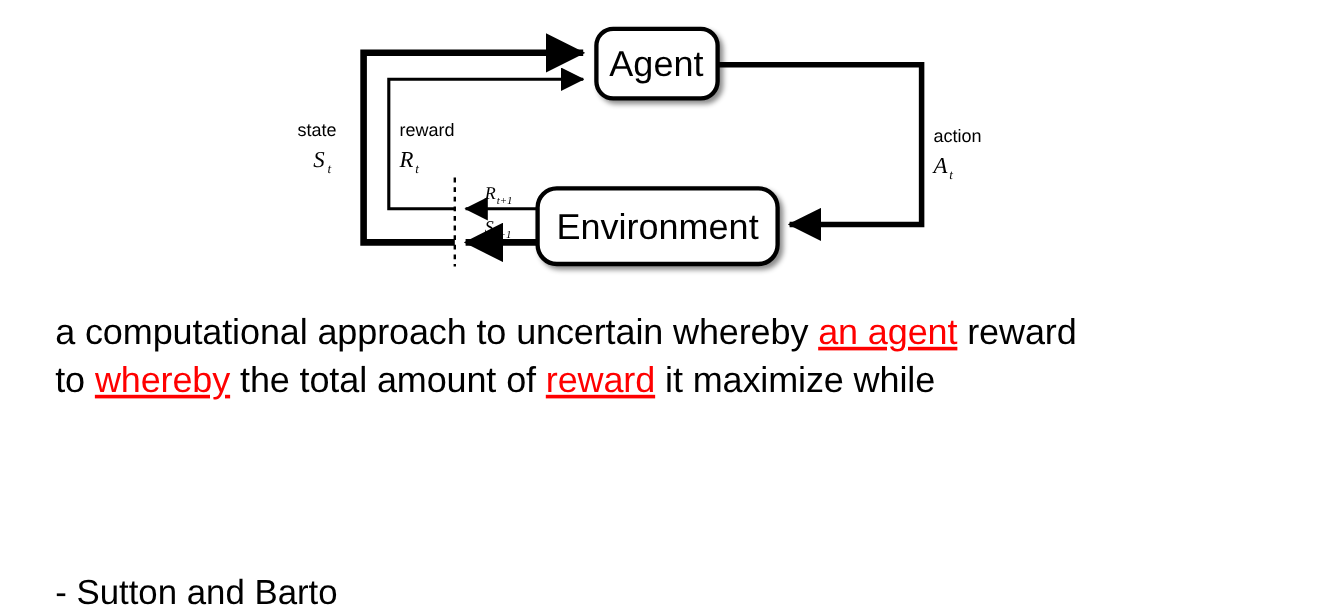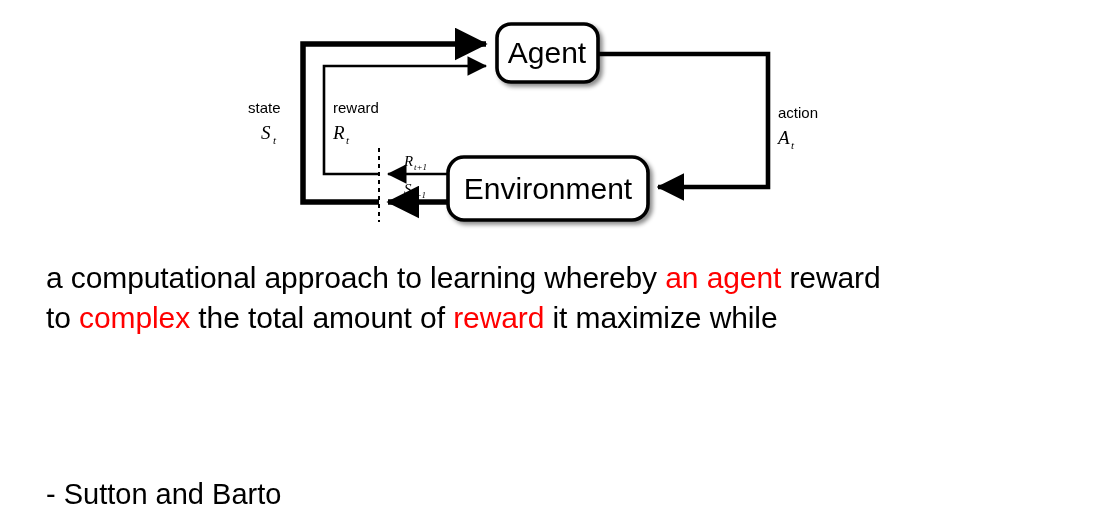--- a/index.html
+++ b/index.html
@@ -74,20 +74,21 @@
   .quote-line {
     font-family: "Liberation Sans", sans-serif;
     font-size: 30px;
     line-height: 40px;
     color: #000000;
     white-space: pre;
     letter-spacing: -0.1px;
   }
   .hl {
     color: #ff0000;
+    text-decoration: underline;
   }
   #attribution {
     position: absolute;
     left: 46px;
     top: 437px;
     font-family: "Liberation Sans", sans-serif;
     font-size: 29px;
     color: #000000;
     white-space: pre;
     margin-top: 41px;
@@ -166,20 +167,20 @@
 
     <g>
       <text class="sig-sym-small" x="388" y="194">S</text>
       <text class="sig-sub-small" x="397" y="198">t+1</text>
     </g>
   </svg>
 </div>
 
 <div id="quote-block">
 
-  <div class="quote-line"><span>a computational approach to learning whereby </span><span class="hl">an agent</span><span> reward</span></div>
+  <div class="quote-line"><span>a computational approach to uncertain whereby </span><span class="hl">an agent</span><span> reward</span></div>
 
-  <div class="quote-line"><span>to </span><span class="hl">complex</span><span> the total amount of </span><span class="hl">reward</span><span> it maximize while</span></div>
+  <div class="quote-line"><span>to </span><span class="hl">whereby</span><span> the total amount of </span><span class="hl">reward</span><span> it maximize while</span></div>
 
 
 </div>
 
 <div id="attribution">- Sutton and Barto</div>
 
 </body></html>

